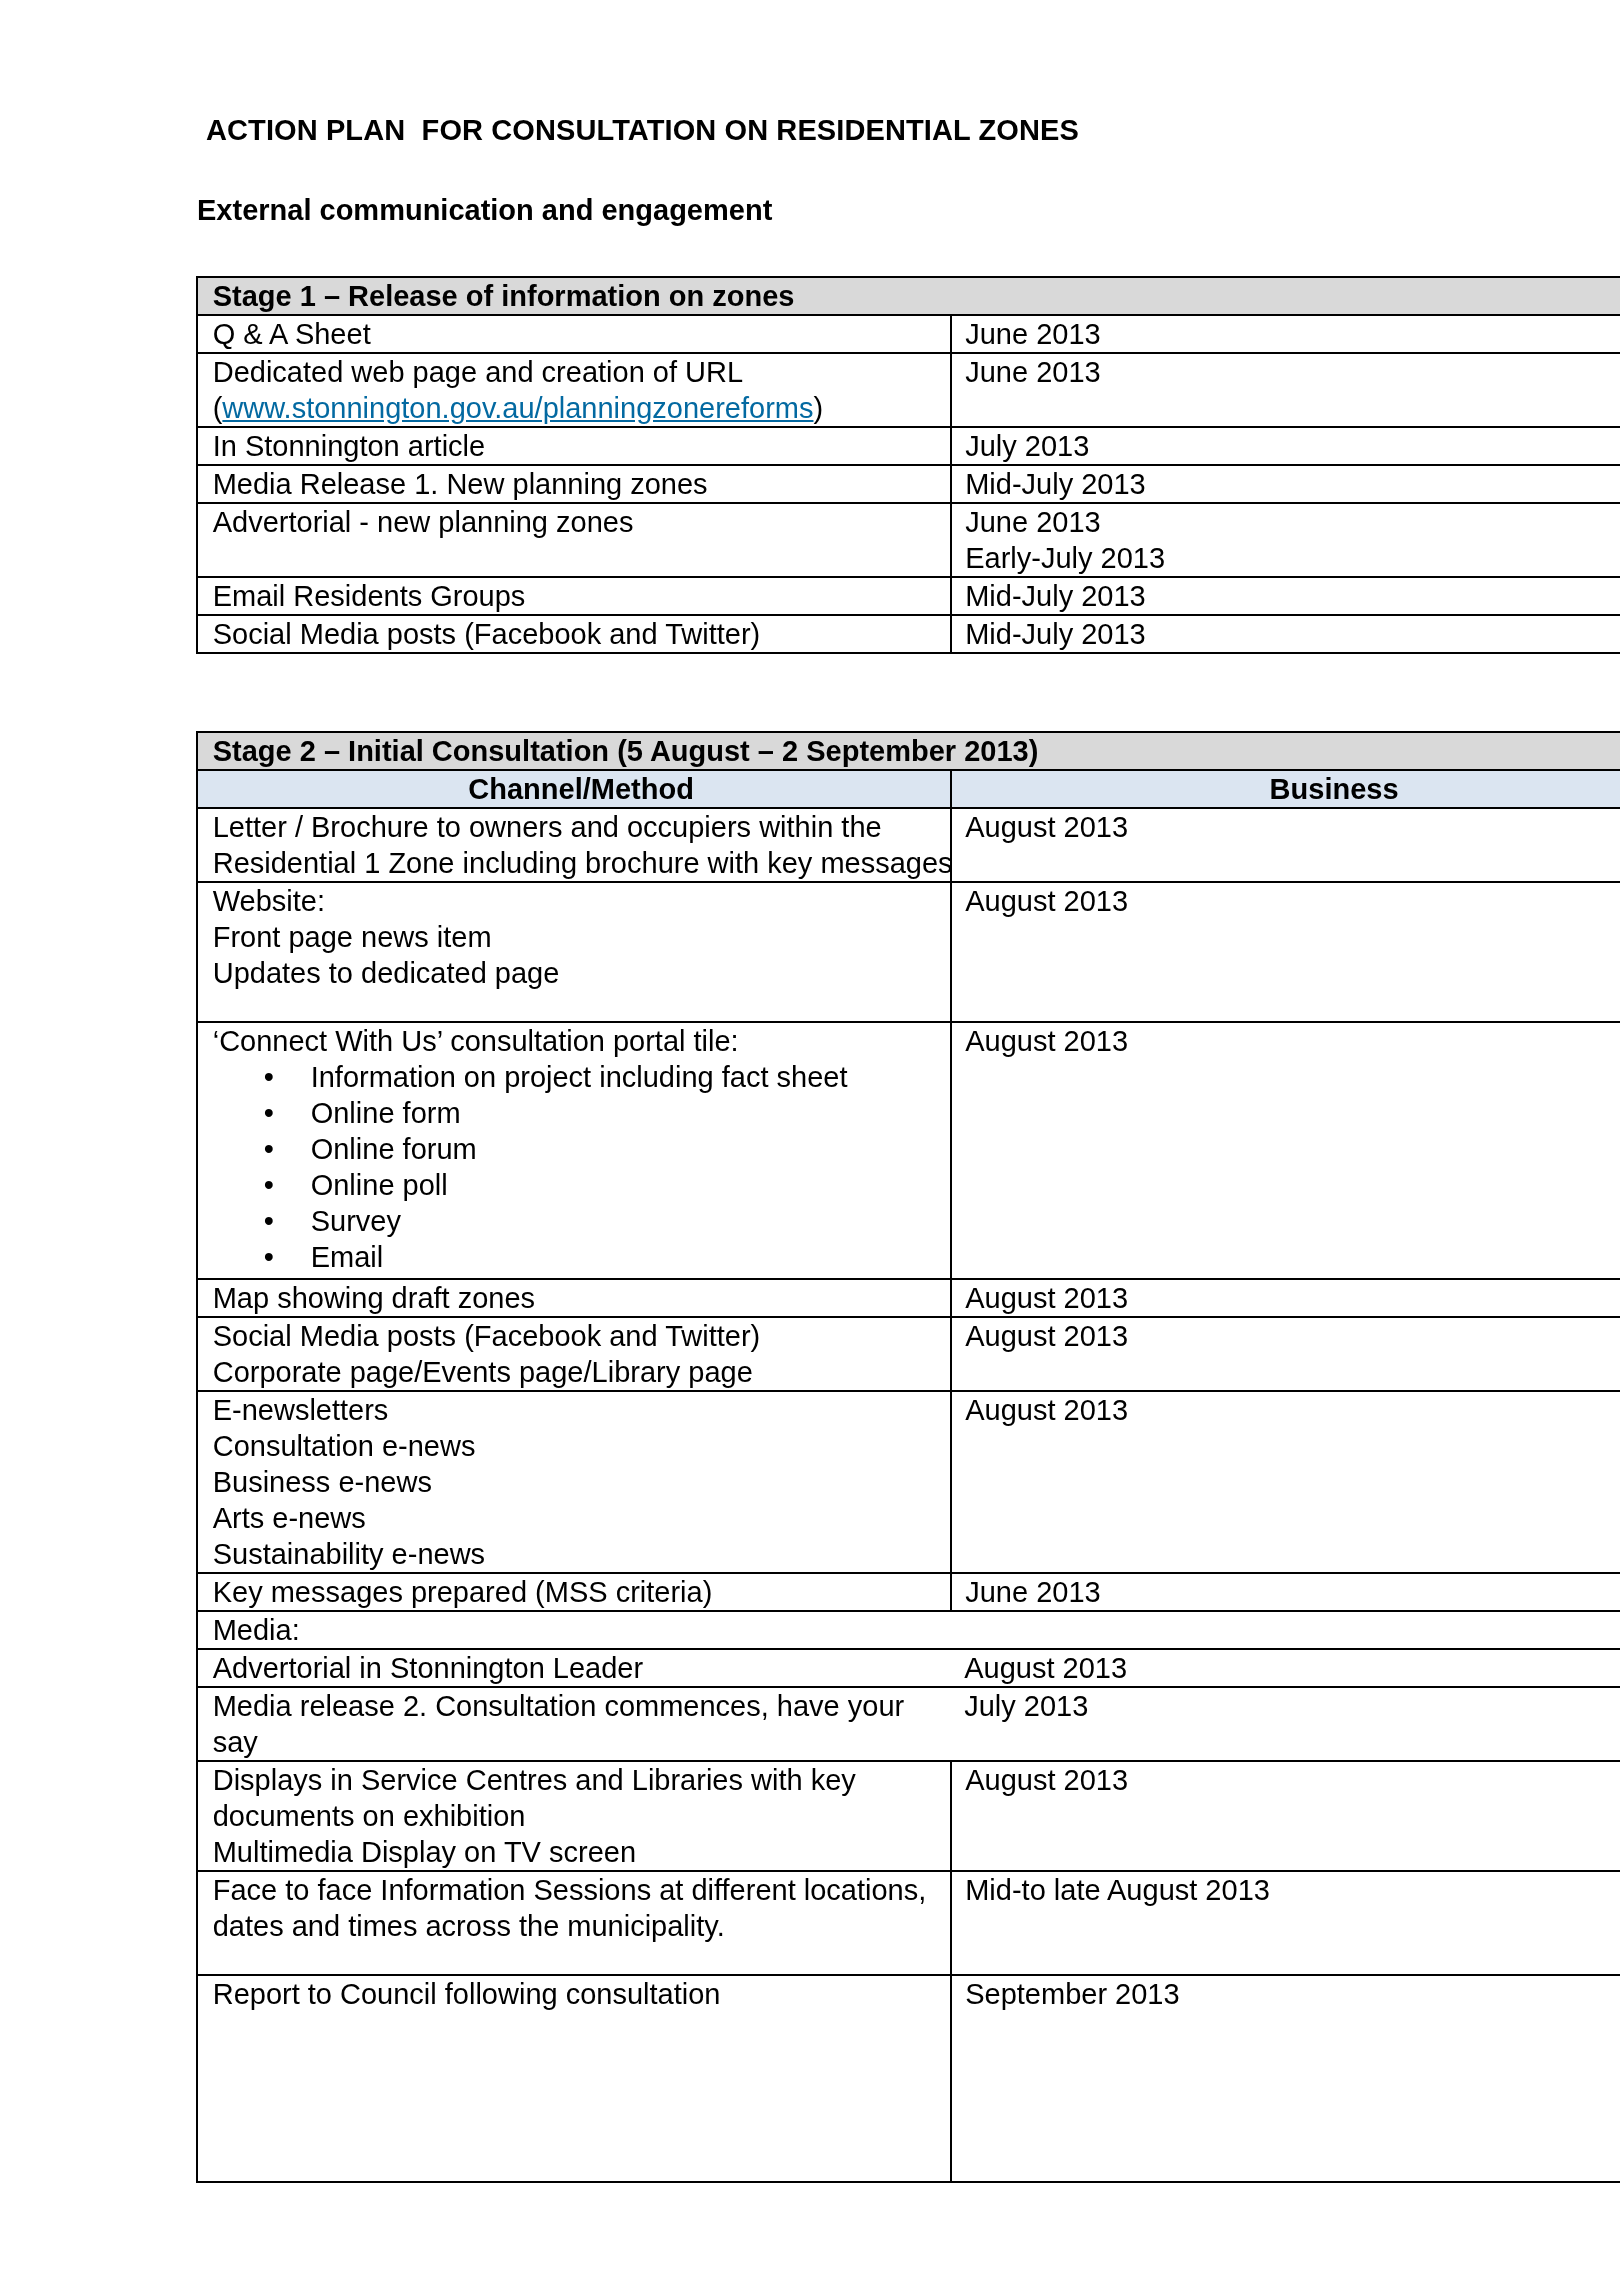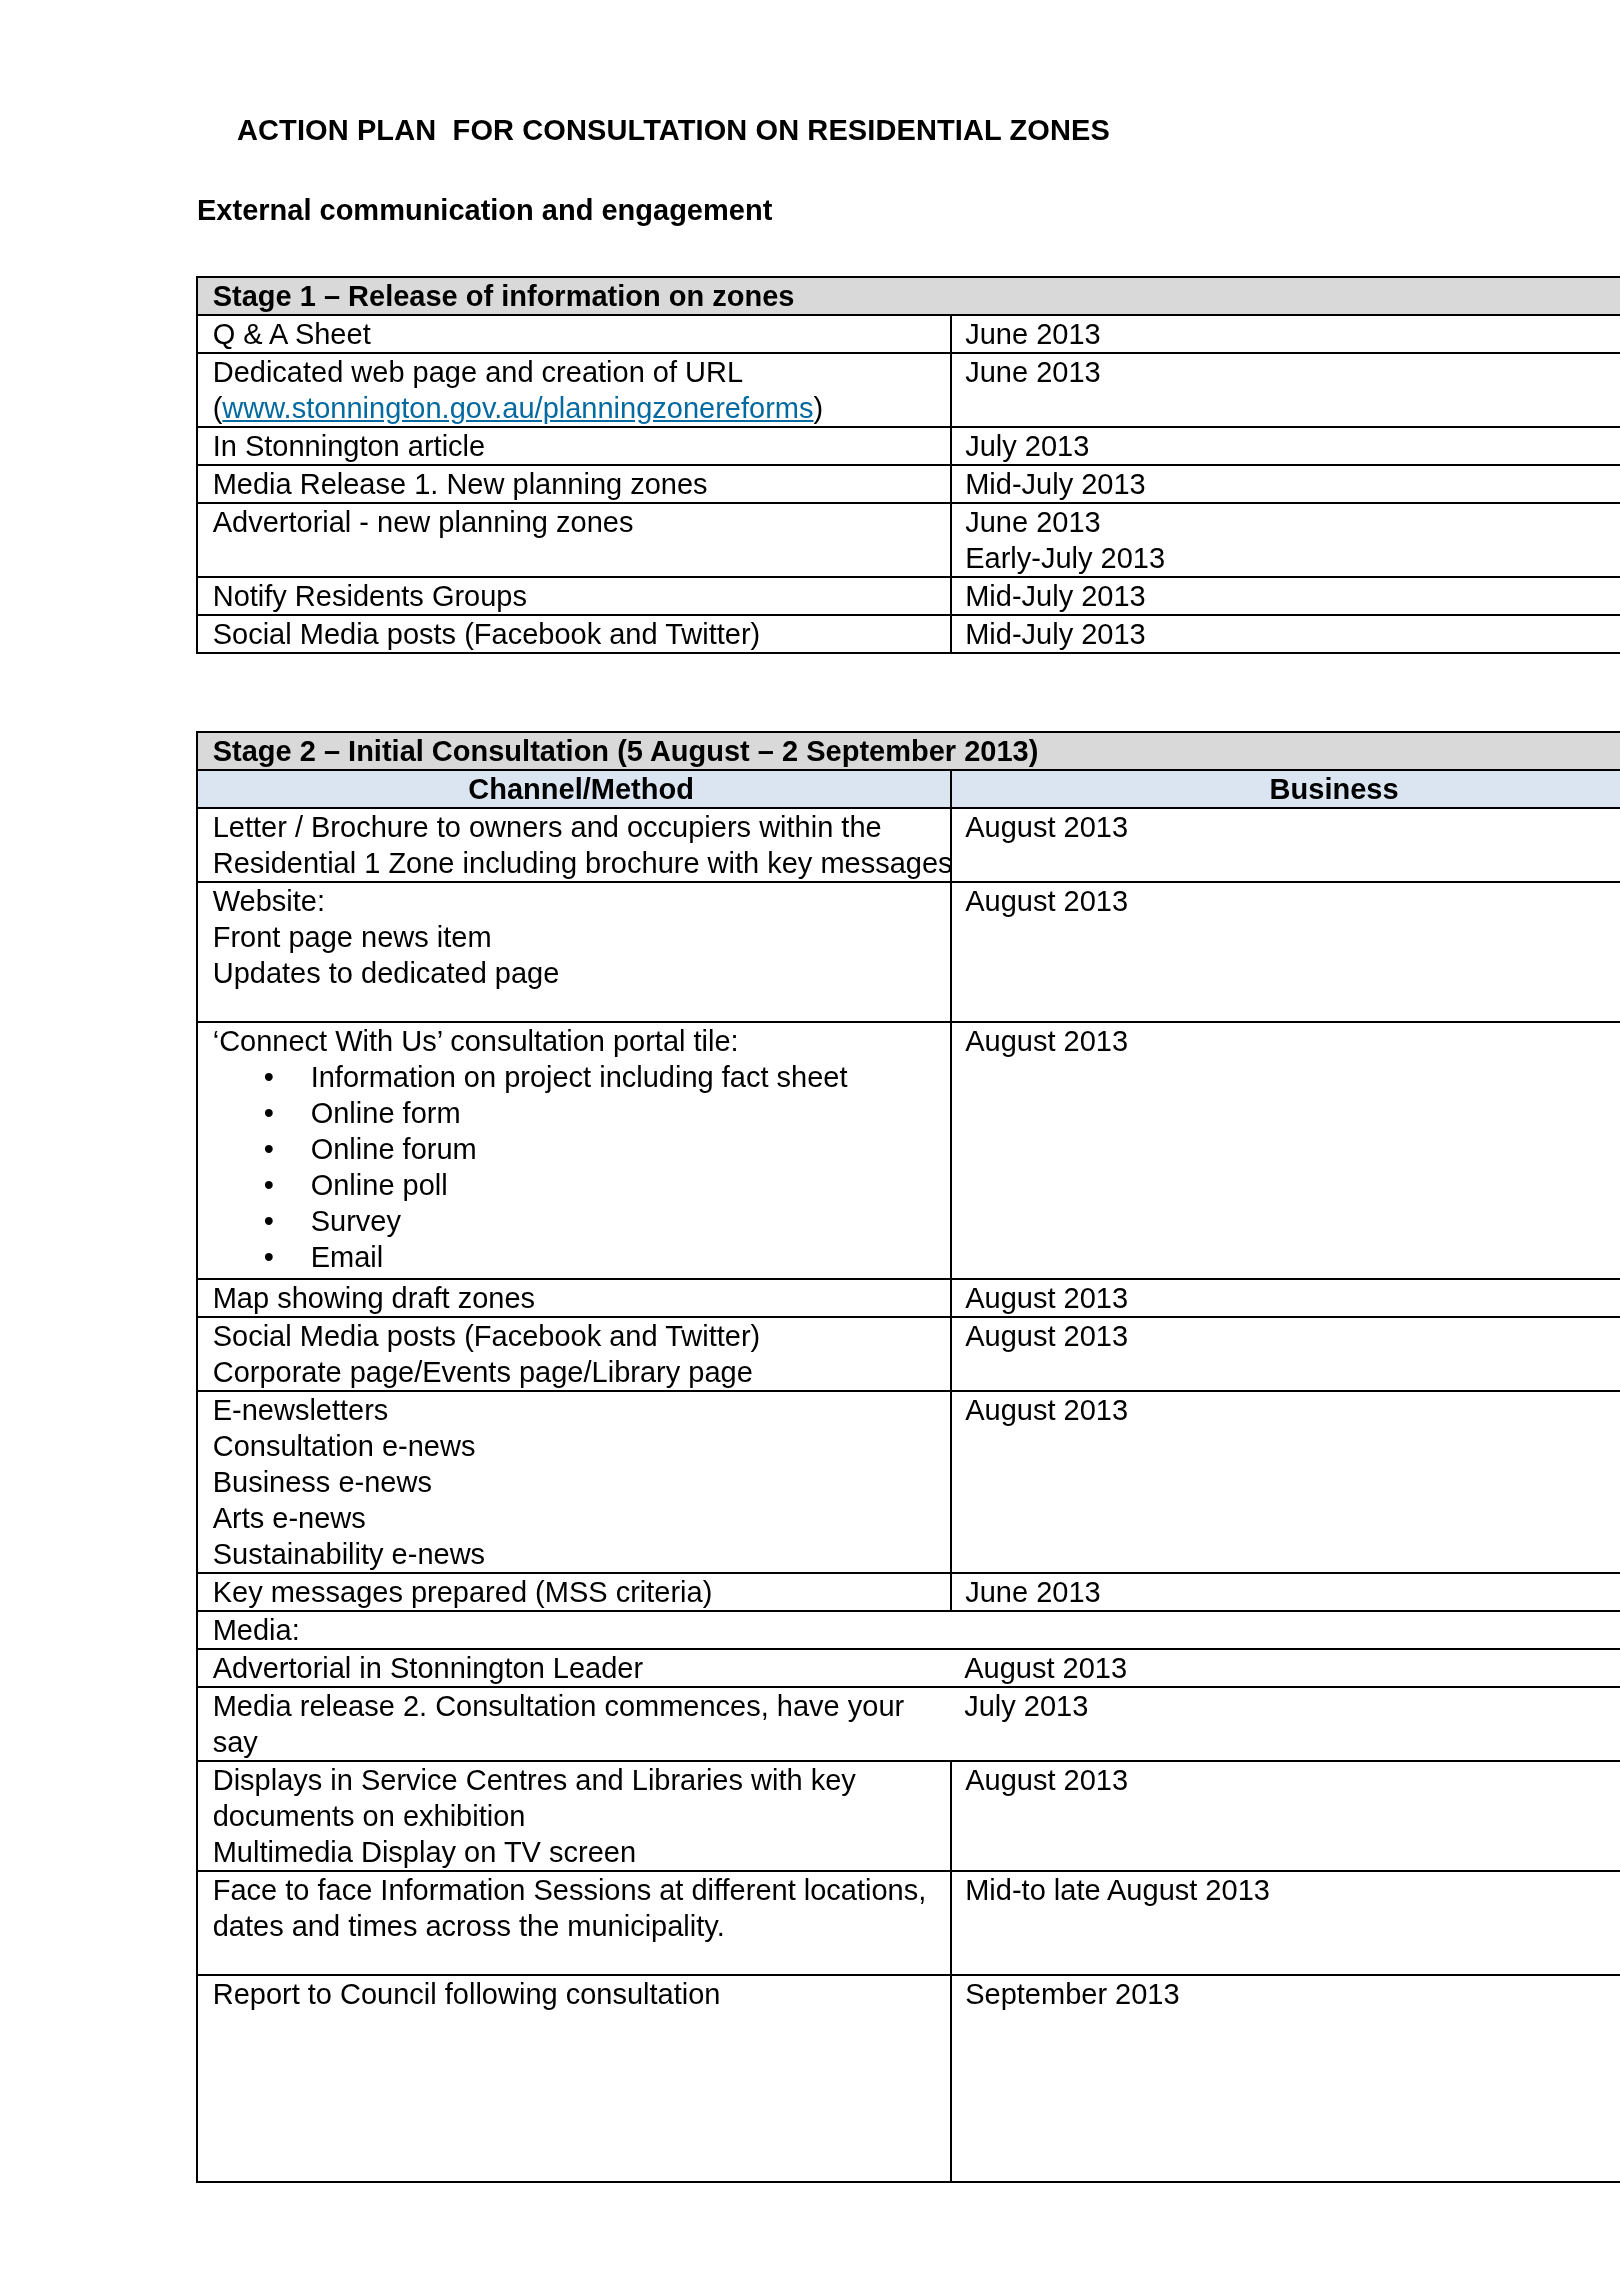--- a/index.html
+++ b/index.html
@@ -1,17 +1,17 @@
 <!DOCTYPE html>
 <html><head>
 <meta charset="utf-8">
 <style>
   html, body { margin:0; padding:0; background:#fff; }
   body { width:1620px; height:2293px; position:relative; font-family:"Liberation Sans", sans-serif; color:#000; overflow:hidden; }
-  .title { position:absolute; left:206px; top:114px; font-size:29px; font-weight:bold; white-space:pre; letter-spacing:0.1px;margin-left:31px; }
+  .title { position:absolute; left:206px; top:114px; font-size:29px; font-weight:bold; white-space:pre; letter-spacing:0.1px; }
   .subtitle { position:absolute; left:197px; top:194px; font-size:29px; font-weight:bold; }
   table { position:absolute; left:196px; width:1509px; border-collapse:collapse; table-layout:fixed;border-radius:24px; }
   td { border:2.9px solid #000; padding:0 0 0 14.7px; vertical-align:top; font-size:29px; line-height:36px; }
   td.c1 { width:785px; }
   td.c2 { padding-left:13.7px; }
   .hdr td { background:#d9d9d9; font-weight:bold; }
   .colhdr td { background:#dbe5f1; font-weight:bold;text-align:center; }
   .line { display:block; white-space:nowrap; }
   a.link { color:#0369a1; text-decoration:underline; }
   ul { margin:0; padding:0; list-style:none; }
@@ -69,21 +69,21 @@
     <td class="c1">
           <span class="line">Advertorial  - new planning zones</span>
         </td>
     <td class="c2">
       <span class="line">June 2013</span>
       <span class="line">Early-July 2013</span>
     </td>
   </tr>
   <tr style="height:36px">
     <td class="c1">
-          <span class="line">Notify Residents Groups</span>
+          <span class="line">Email Residents Groups</span>
         </td>
     <td class="c2">
           <span class="line">Mid-July 2013</span>
         </td>
   </tr>
   <tr style="height:36px">
     <td class="c1">
           <span class="line">Social Media posts (Facebook and Twitter)</span>
         </td>
     <td class="c2">

